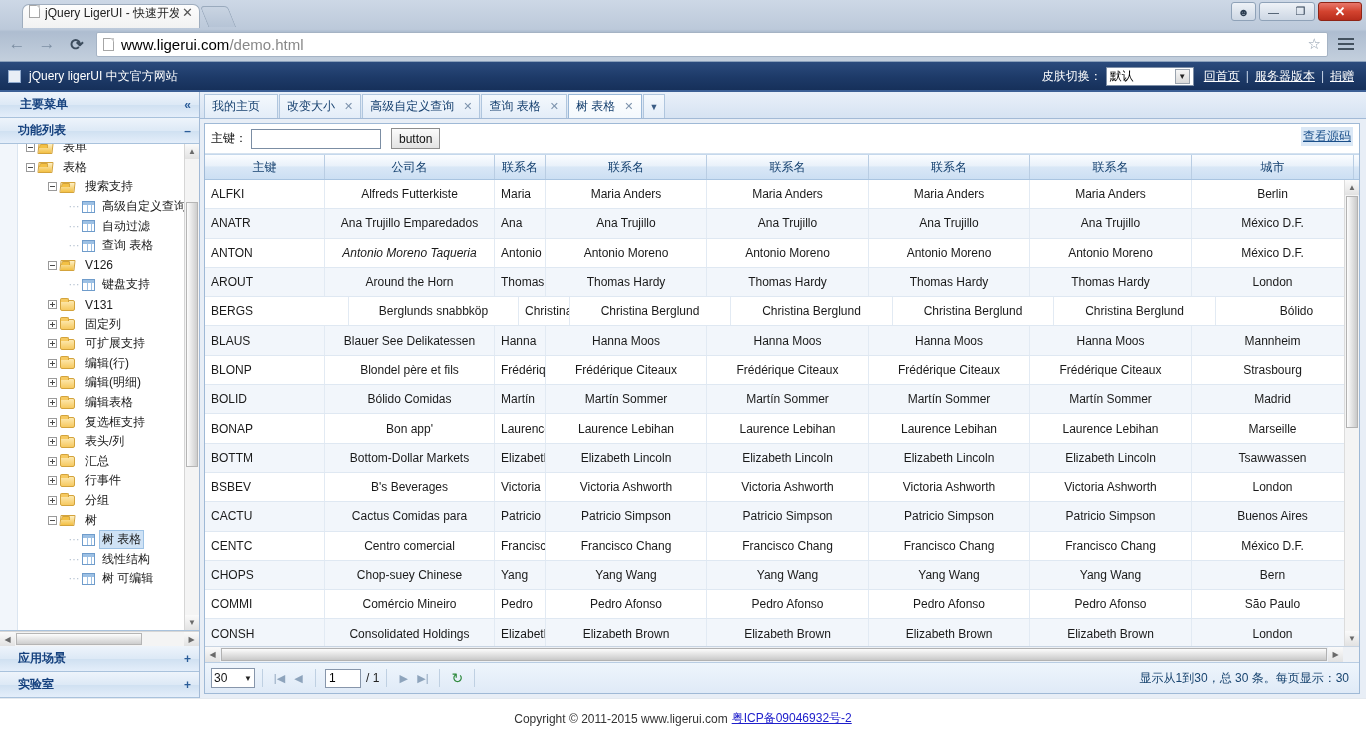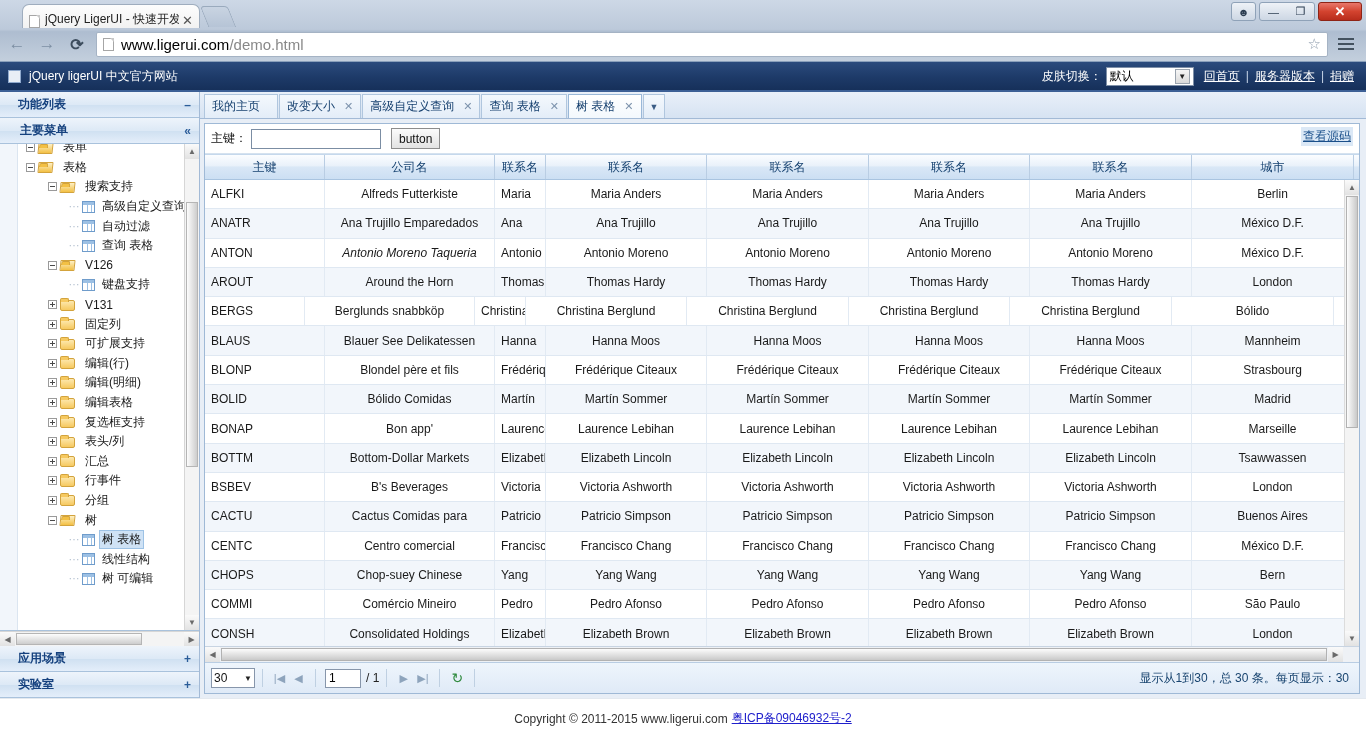--- a/index.html
+++ b/index.html
@@ -19,21 +19,21 @@
     position: relative;
     border-bottom: 1px solid #8aa0bb;
   }
   .tabstrip { height: 27px; position: relative; padding-left: 8px; }
   .btab {
     position: absolute; left: 22px; top: 4px;
     height: 24px; width: 178px;
     background: linear-gradient(to bottom, #fdfdfd, #f2f2f2);
     border: 1px solid #9fadbe; border-bottom: none;
     border-radius: 7px 7px 0 0;
-    display: flex; align-items: flex-end; padding: 0 6px;
+    display: flex; align-items: flex-start; padding: 0 6px;
     font-size: 12px; color: #222;
   }
   .btab .pg-icon {
     width: 11px; height: 13px; background: #fff; border: 1px solid #a6a6a6;
     margin-right: 5px; position: relative; flex: none;
   }
   .btab .pg-icon:after {
     content: ""; position: absolute; top: -1px; right: -1px;
     border-top: 4px solid #c9c9c9; border-left: 4px solid transparent;
   }
@@ -452,27 +452,27 @@
       <a href="#">服务器版本</a>
       <span class="sep">|</span>
       <a href="#">捐赠</a>
     </div>
   </div>
 </div>
 
 <div class="app">
 
   <div class="sidebar">
+    <div class="acc-head top menu-title">
+      <span>主要菜单</span>
+      <span class="ico">«</span>
+    </div>
     <div class="acc-head">
       <span>功能列表</span>
       <span class="ico">–</span>
-    </div>
-    <div class="acc-head top menu-title">
-      <span>主要菜单</span>
-      <span class="ico">«</span>
     </div>
     <div class="tree-wrap">
       <div class="tree-pad"></div>
       <div class="tree" id="tree-host">
           <div class="tnode" style="margin-top: -9px; padding-left: 4px;">
             <span class="exp">
               <span class="exp-box"></span>
             </span>
             <span class="fldr">
               <span class="fldr-open" style="display: block;"></span>
@@ -764,21 +764,21 @@
                 <div class="gc left" style="width: 120px;">AROUT</div>
                 <div class="gc center" style="width: 170px;">Around the Horn</div>
                 <div class="gc left" style="width: 51px;">Thomas</div>
                 <div class="gc center" style="width: 161px;">Thomas Hardy</div>
                 <div class="gc center" style="width: 162px;">Thomas Hardy</div>
                 <div class="gc center" style="width: 161px;">Thomas Hardy</div>
                 <div class="gc center" style="width: 162px;">Thomas Hardy</div>
                 <div class="gc center" style="width: 162px;">London</div>
               </div>
               <div class="grow odd">
-                <div class="gc left" style="width: 100px;">BERGS</div>
+                <div class="gc left" style="width: 144px;">BERGS</div>
                 <div class="gc center" style="width: 170px;">Berglunds snabbköp</div>
                 <div class="gc left" style="width: 51px;">Christina</div>
                 <div class="gc center" style="width: 161px;">Christina Berglund</div>
                 <div class="gc center" style="width: 162px;">Christina Berglund</div>
                 <div class="gc center" style="width: 161px;">Christina Berglund</div>
                 <div class="gc center" style="width: 162px;">Christina Berglund</div>
                 <div class="gc center" style="width: 162px;">Bólido</div>
               </div>
               <div class="grow even">
                 <div class="gc left" style="width: 120px;">BLAUS</div>

